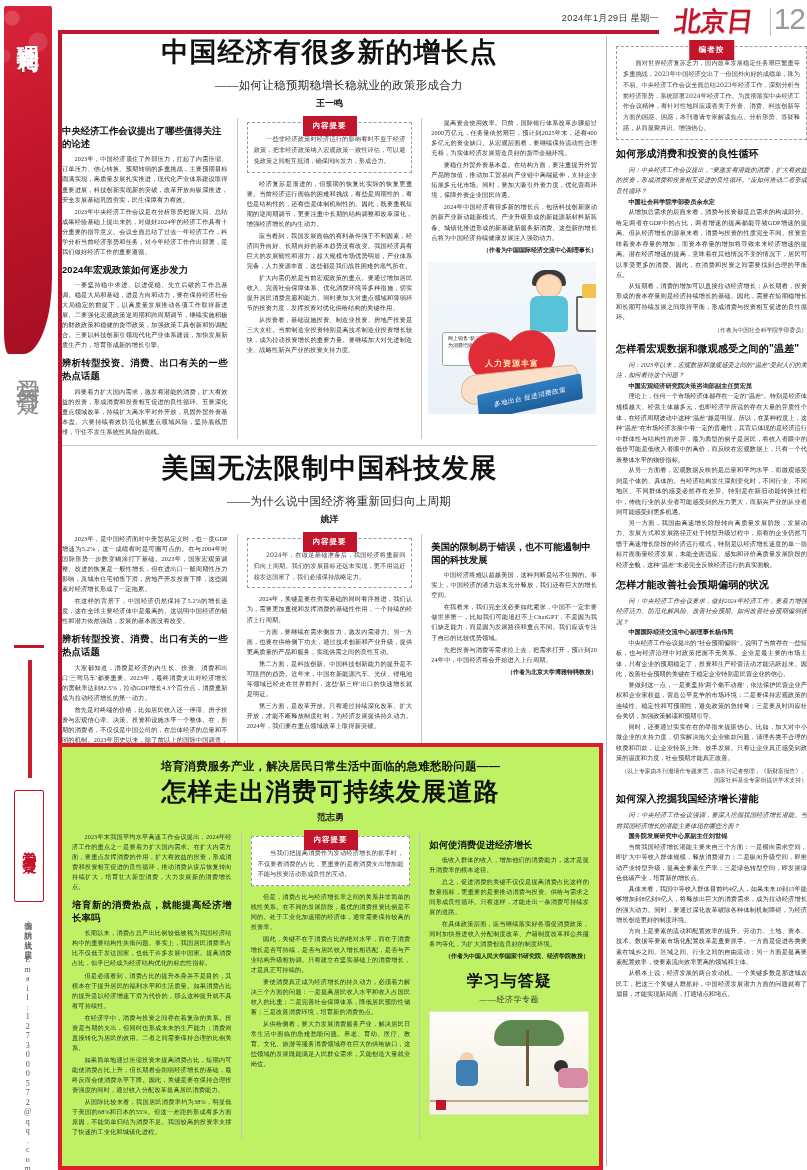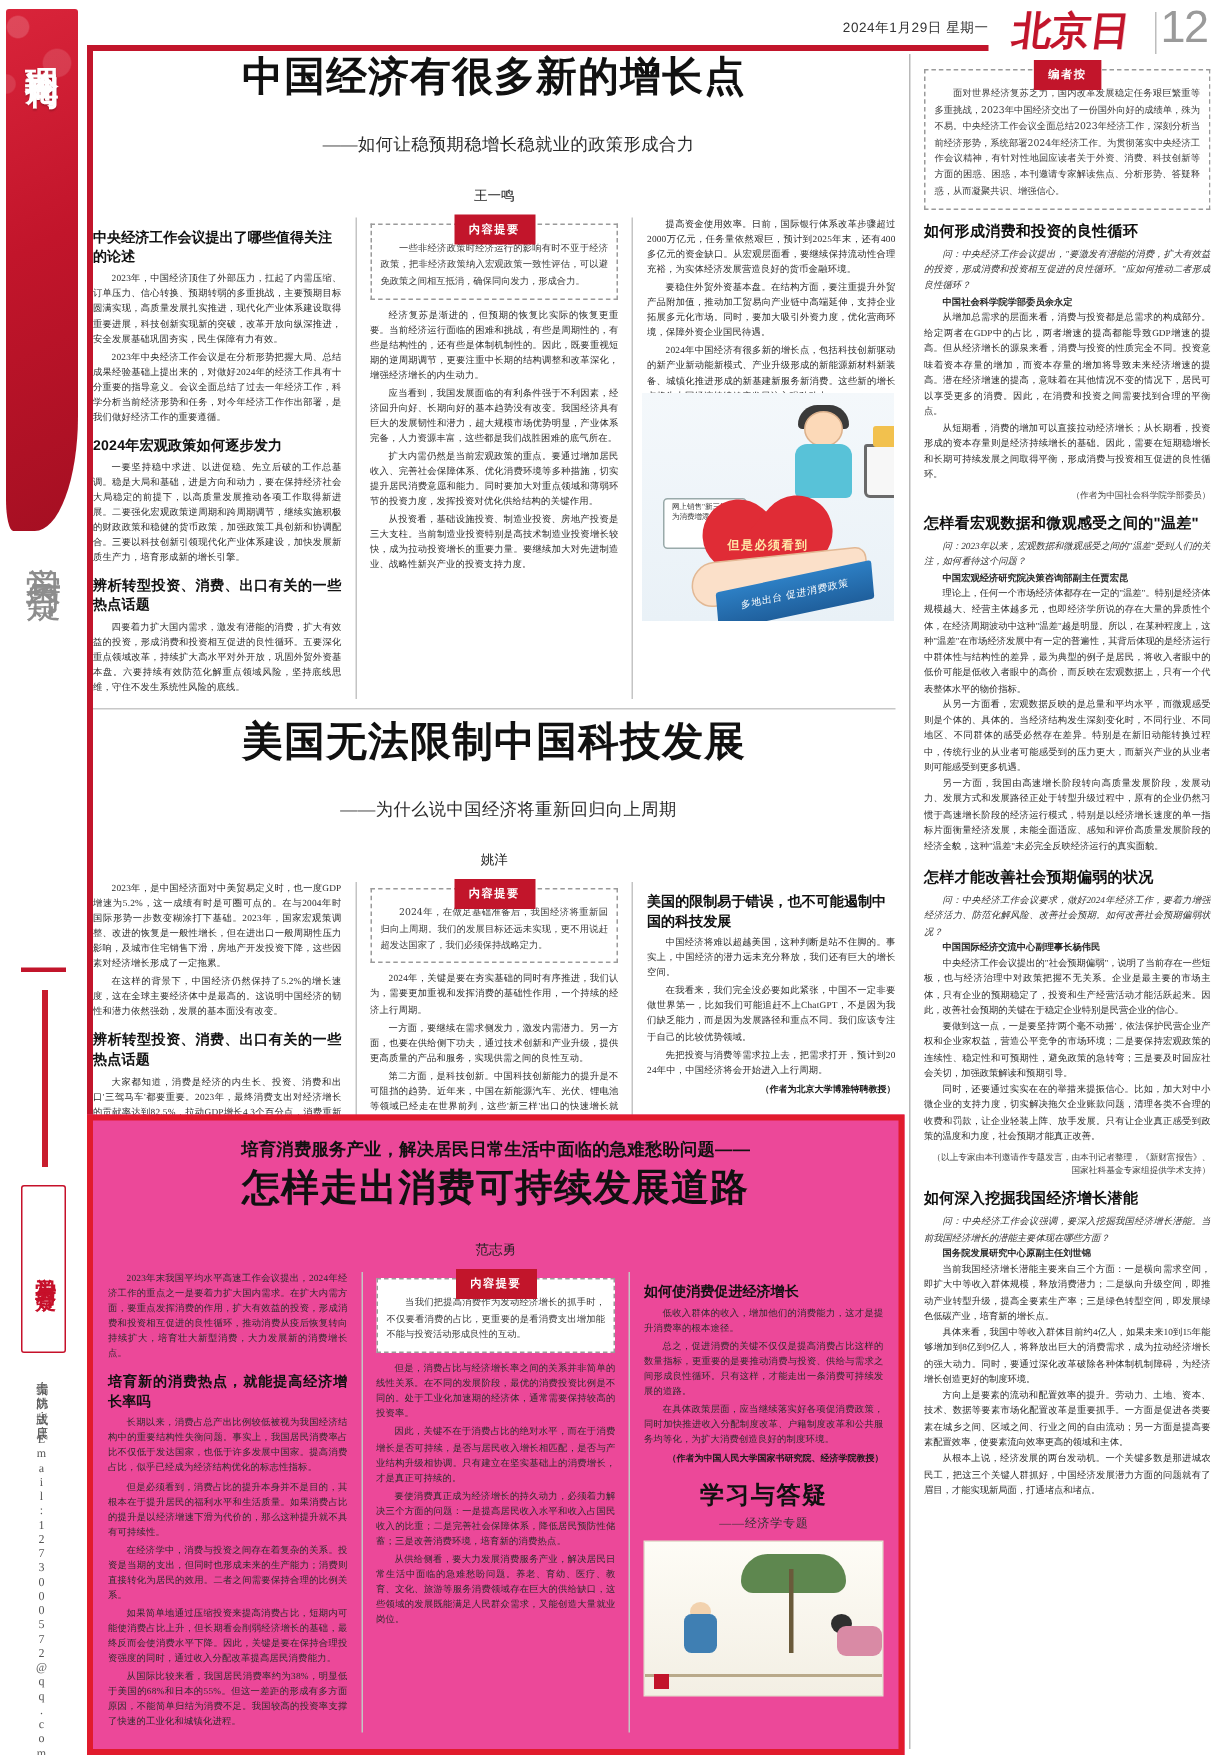--- a/index.html
+++ b/index.html
@@ -108,31 +108,31 @@
     position:absolute; left:544px; top:0; width:201px; height:1130px;
     border-left:1px solid #b9b9b9; padding-left:9px;
   }
 
   
   .art-title{
     text-align:center; font-size:27px; font-weight:700; letter-spacing:1px;
     font-family:"DejaVu Serif",serif; color:#111; line-height:1.15;
   }
   .art-sub{
-    text-align:center; font-size:11.5px; color:#2b2b2b; margin-top:22px;
+    text-align:center; font-size:11.5px; color:#2b2b2b; margin-top:11px;
     letter-spacing:.3px;
     padding-left:19px;
   }
   .art-shoulder{
     text-align:center; font-size:11.5px; font-weight:700; color:#111;
     margin-bottom:4px; letter-spacing:.2px;
     font-family:"Liberation Sans",sans-serif;
   }
   .art-author{
-    text-align:center; font-size:9px; color:#222; margin-top:20px; font-weight:400;
+    text-align:center; font-size:9px; color:#222; margin-top:4px; font-weight:700;
   }
 
   .cols3{ display:flex; gap:9px; margin-top:8px; }
   .cols3 > .col{ flex:1 1 0; min-width:0; }
   .col-rule{ width:1px; background:#c4c4c4; flex:0 0 1px; }
 
   .body-txt{
     font-size:6.2px; line-height:1.62; text-align:justify; color:#2c2c2c;
     letter-spacing:.15px; word-break:break-all; hyphens:none;
   }
@@ -222,21 +222,21 @@
   }
   .il-cart:before{
     content:""; position:absolute; left:4px; top:-14px; width:44px; height:14px;
     background:linear-gradient(90deg,#f2c14e 0 33%,#7ec86a 33% 66%,#e46a6a 66% 100%);
     border-radius:2px;
   }
 
   
   .featured{
     position:absolute; left:-4px; top:707px; width:545px; height:427px;
-    border:4px solid #e11b2d; background:#ec4899; padding:12px 10px 8px;
+    border:4px solid #e11b2d; background:#bef264; padding:12px 10px 8px;
   }
 
   
   .side-illus{
     width:100%; height:104px; margin-top:6px;
     background:linear-gradient(180deg,#fefcf6,#f3efe4); position:relative; overflow:hidden;
     border:1px solid #e6e0d2;
   }
   .si-tree-trunk{ position:absolute; left:96px; top:18px; width:3px; height:56px; background:#6a5a3a; }
   .si-tree-top{
@@ -390,21 +390,21 @@
 
     <div class="illus" style="position:absolute; left:366px; top:222px; width:168px; height:152px;">
       <div class="il-person">
         <div class="il-hair"></div>
         <div class="il-head"></div>
         <div class="il-body"></div>
       </div>
       <div class="il-cart"></div>
       <div class="il-bubble">网上销售"新三样"将为消费增添"新动力"</div>
       <div class="il-heart"></div>
-      <div class="il-heart-txt">但是必须看到</div>
+      <div class="il-heart-txt">人力资源丰富</div>
       <div class="il-hand"></div>
       <div class="il-book">
         <span>多地出台 促进消费政策</span>
       </div>
     </div>
 
   </div>
 
   <div class="featured">
     <div class="art-shoulder">培育消费服务产业，解决居民日常生活中面临的急难愁盼问题——</div>

